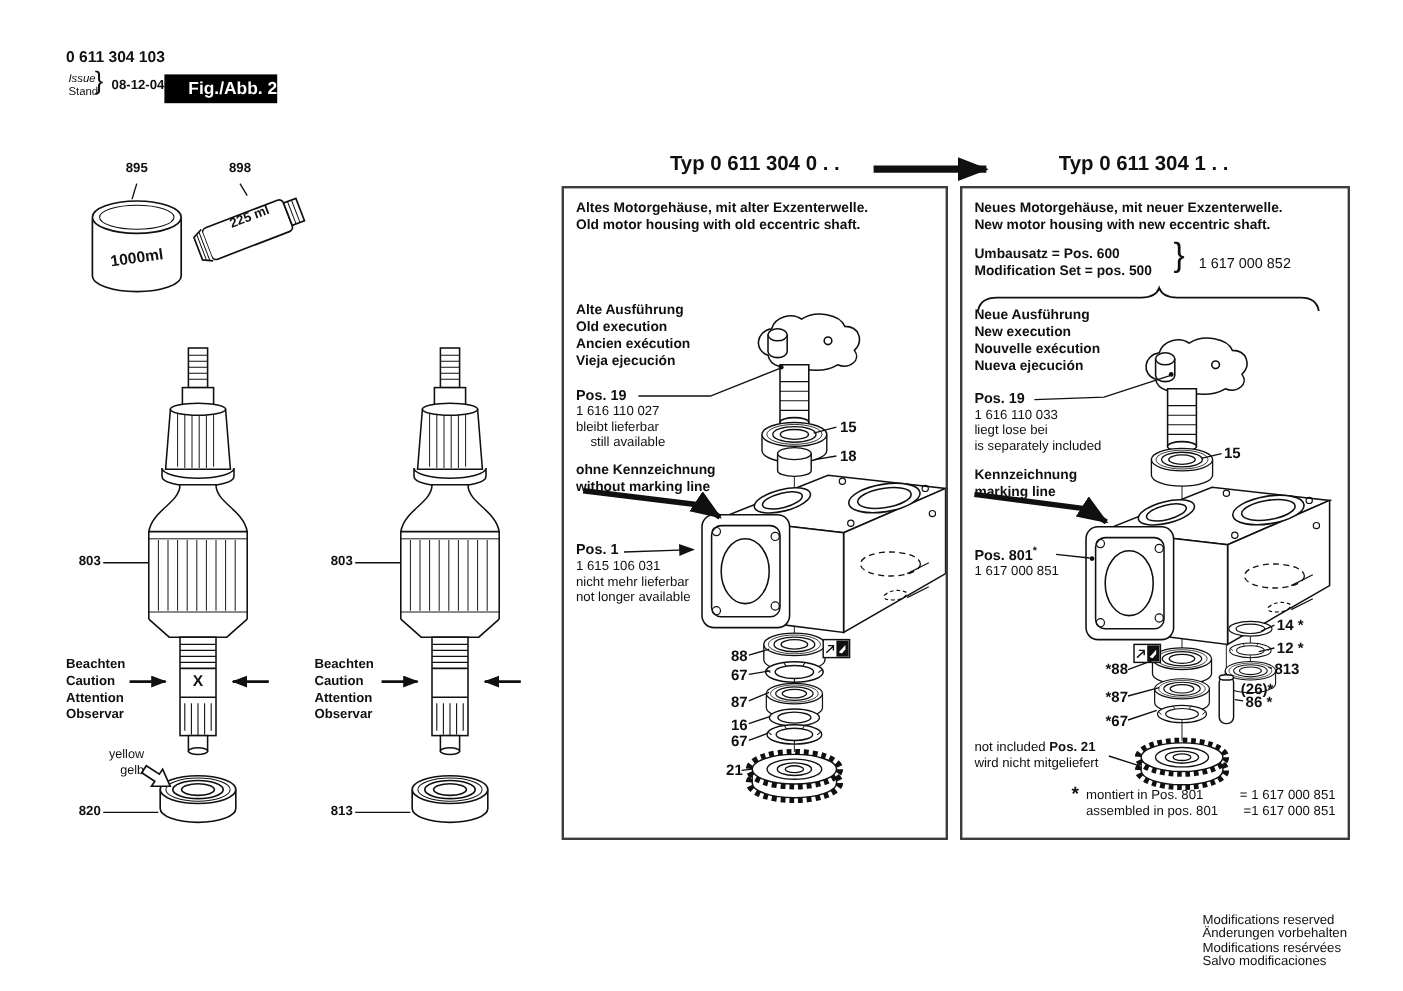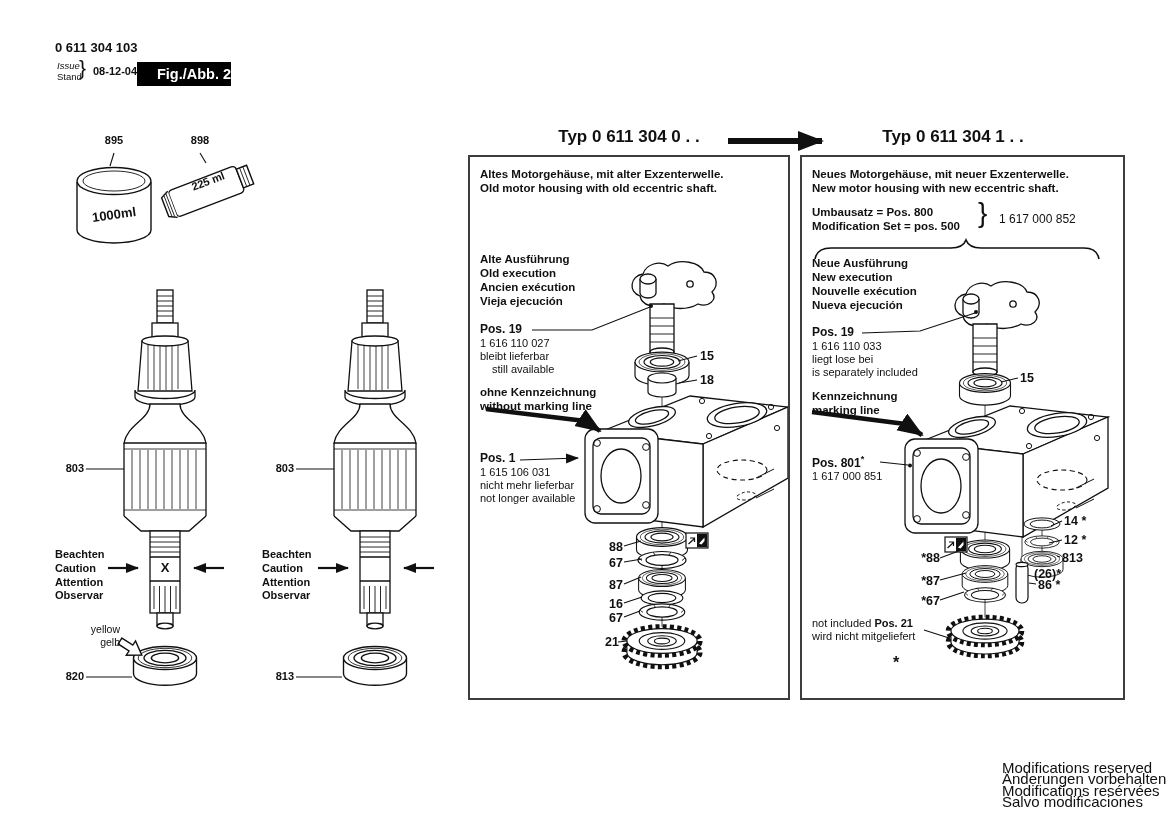--- a/index.html
+++ b/index.html
@@ -320,21 +320,21 @@
   <div class="abs b rt" style="left:599px;top:611px;width:24px;font-size:12.5px;">67</div>
   <div class="abs b rt" style="left:595px;top:635px;width:24px;font-size:12.5px;">21</div>
 
   <div class="abs b ctr" style="left:843px;top:127px;width:220px;font-size:17px;">Typ 0 611 304 1 . .</div>
   <div class="panel" style="left:800px;top:155px;width:321px;height:541px;"></div>
   <div class="abs b" style="left:812px;top:167px;font-size:11.5px;line-height:14px;">
     <div>Neues Motorgehäuse, mit neuer Exzenterwelle.</div>
     <div>New motor housing with new eccentric shaft.</div>
   </div>
   <div class="abs b" style="left:812px;top:205px;font-size:11.5px;line-height:14px;">
-    <div>Umbausatz = Pos. 800</div>
+    <div>Umbausatz = Pos. 600</div>
     <div>Modification Set = pos. 500</div>
   </div>
   <div class="abs" style="left:978px;top:197px;font-size:28px;font-weight:300;">}</div>
   <div class="abs" style="left:999px;top:212px;font-size:12px;">1 617 000 852</div>
   <div class="abs b" style="left:812px;top:256px;font-size:11.5px;line-height:14px;">
     <div>Neue Ausführung</div>
     <div>New execution</div>
     <div>Nouvelle exécution</div>
     <div>Nueva ejecución</div>
   </div>
@@ -359,21 +359,31 @@
   <div class="abs b rt" style="left:912px;top:551px;width:28px;font-size:12.5px;">*88</div>
   <div class="abs b rt" style="left:912px;top:574px;width:28px;font-size:12.5px;">*87</div>
   <div class="abs b rt" style="left:912px;top:594px;width:28px;font-size:12.5px;">*67</div>
   <div class="abs" style="left:812px;top:617px;line-height:13px;">
     <div>
       <span>not included </span><span class="b">Pos. 21</span>
     </div>
     <div>wird nicht mitgeliefert</div>
   </div>
   <div class="abs b" style="left:893px;top:654px;font-size:16px;">*</div>
-
-  <div class="abs" style="left:1002px;top:762px;font-size:15px;line-height:11.4px;">
+  <div class="abs" style="left:905px;top:657px;line-height:13px;">
+    <div class="frow">
+      <span>montiert in Pos. 801</span>
+      <span>= 1 617 000 851</span>
+    </div>
+    <div class="frow">
+      <span>assembled in pos. 801</span>
+      <span>=1 617 000 851</span>
+    </div>
+  </div>
+
+  <div class="abs" style="left:1002px;top:762px;font-size:11px;line-height:11.4px;">
     <div>Modifications reserved</div>
     <div>Änderungen vorbehalten</div>
     <div>Modifications resérvées</div>
     <div>Salvo modificaciones</div>
   </div>
 
 </div>
 
 </body></html>

